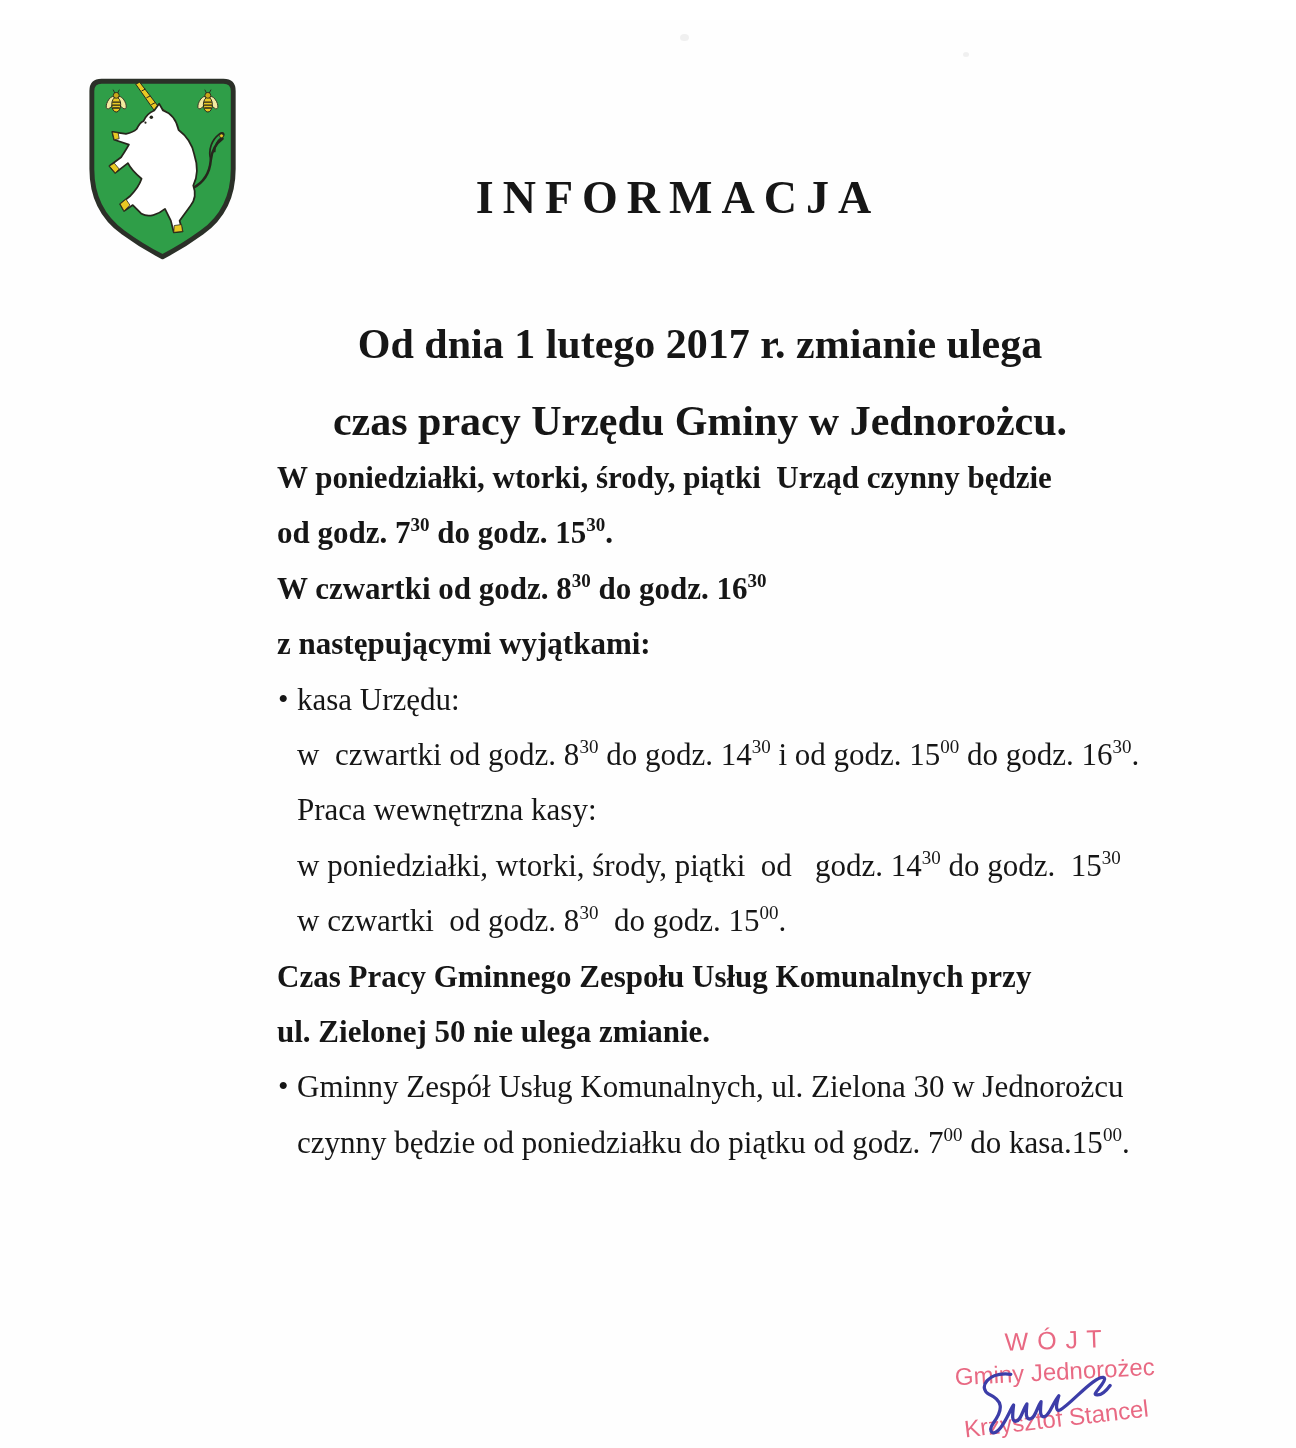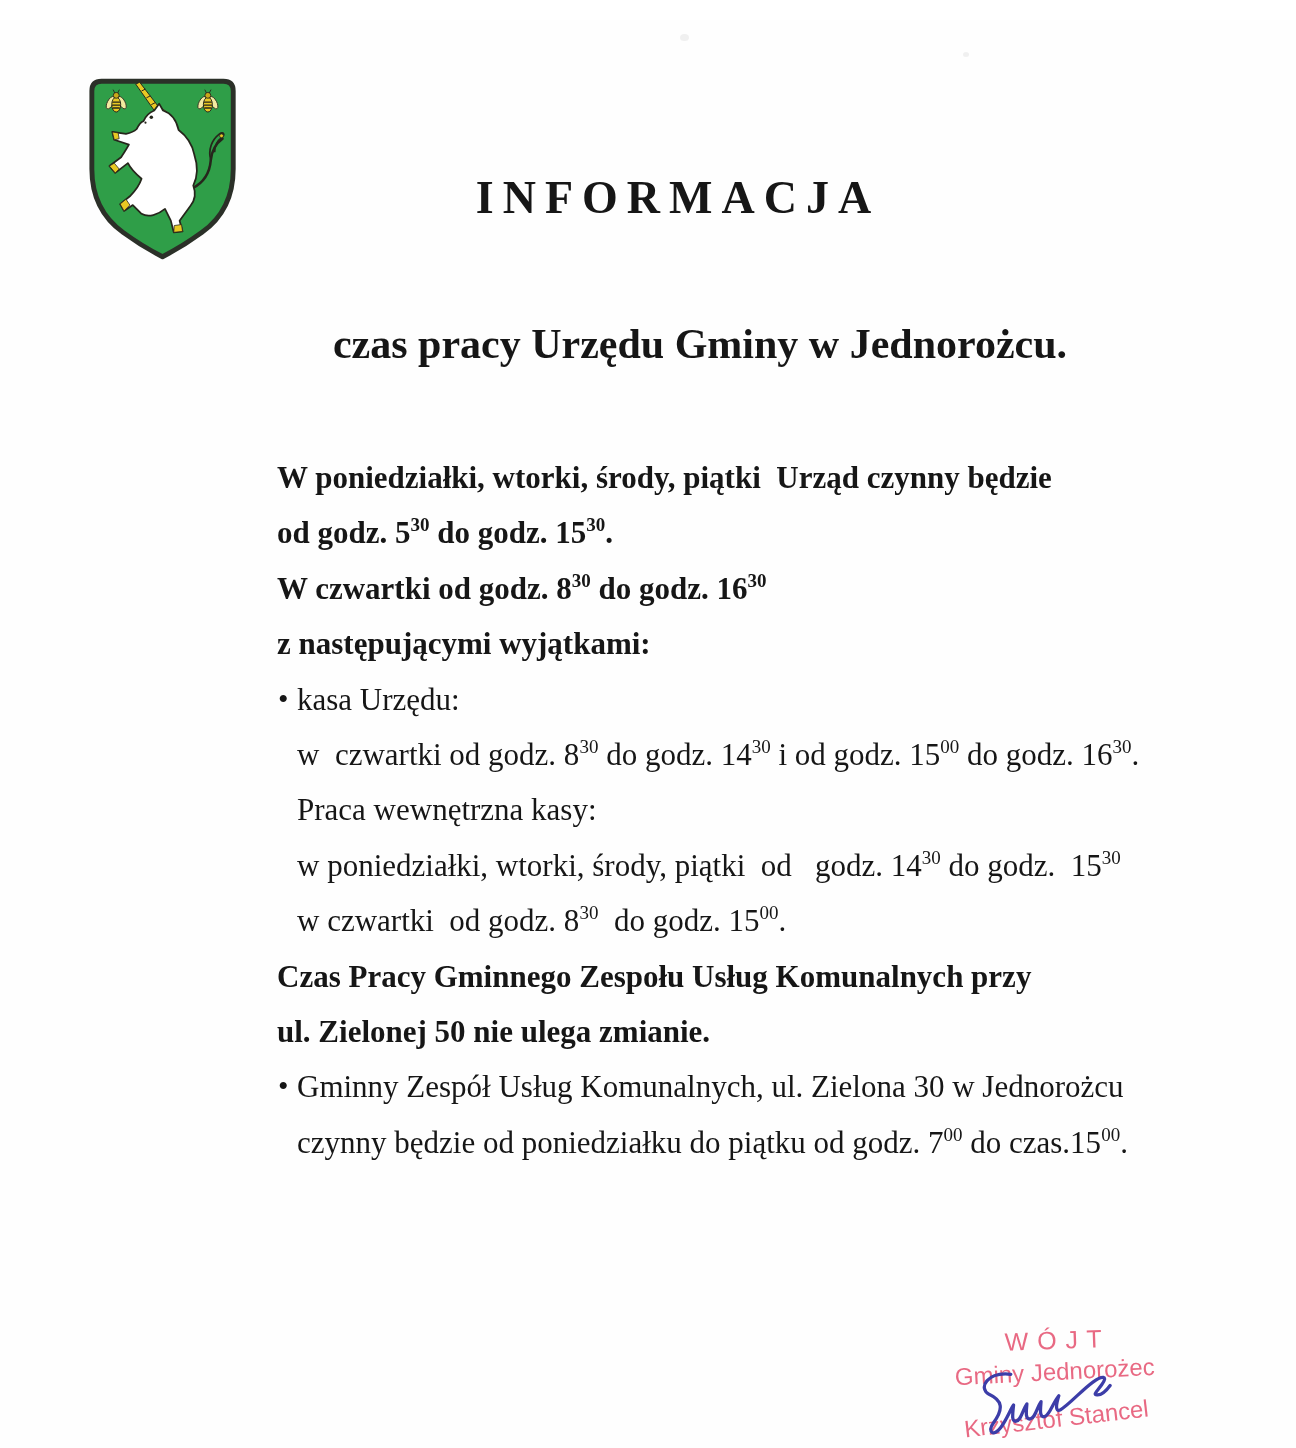--- a/index.html
+++ b/index.html
@@ -88,37 +88,38 @@
 
     <path d="M 29,66 L 27,58 L 33,59 L 34,65 Z" style="fill:var(--bee-yellow);stroke:#26261c;stroke-width:0.8"></path>
     <path d="M 24,93 L 30,100 L 34,96 L 29,90 Z" style="fill:var(--bee-yellow);stroke:#26261c;stroke-width:0.8"></path>
     <path d="M 39,139 L 35,132 L 41,127 L 45,133 Z" style="fill:var(--bee-yellow);stroke:#26261c;stroke-width:0.8"></path>
     <path d="M 99,160 L 90,161 L 90.5,154 L 98,153 Z" style="fill:var(--bee-yellow);stroke:#26261c;stroke-width:0.8"></path>
   </svg>
 
   <div class="title">INFORMACJA</div>
 
   <div class="heading">
+    <div>Od dnia 1 lutego 2017 r. zmianie ulega</div>
     <div>czas pracy Urzędu Gminy w Jednorożcu.</div>
   </div>
 
   <div class="bodytext">
     <div class="line bold"><span>W poniedziałki, wtorki, środy, piątki  Urząd czynny będzie</span></div>
-    <div class="line bold"><span>od godz. 5</span><sup>30</sup><span> do godz. 15</span><sup>30</sup><span>.</span></div>
+    <div class="line bold"><span>od godz. 7</span><sup>30</sup><span> do godz. 15</span><sup>30</sup><span>.</span></div>
     <div class="line bold"><span>W czwartki od godz. 8</span><sup>30</sup><span> do godz. 16</span><sup>30</sup></div>
     <div class="line bold"><span>z następującymi wyjątkami:</span></div>
     <div class="line indent"><span class="dot">•</span><span>kasa Urzędu:</span></div>
     <div class="line indent"><span>w  czwartki od godz. 8</span><sup>30</sup><span> do godz. 14</span><sup>30</sup><span> i od godz. 15</span><sup>00</sup><span> do godz. 16</span><sup>30</sup><span>.</span></div>
     <div class="line indent"><span>Praca wewnętrzna kasy:</span></div>
     <div class="line indent"><span>w poniedziałki, wtorki, środy, piątki  od   godz. 14</span><sup>30</sup><span> do godz.  15</span><sup>30</sup></div>
     <div class="line indent"><span>w czwartki  od godz. 8</span><sup>30</sup><span>  do godz. 15</span><sup>00</sup><span>.</span></div>
     <div class="line bold"><span>Czas Pracy Gminnego Zespołu Usług Komunalnych przy</span></div>
     <div class="line bold"><span>ul. Zielonej 50 nie ulega zmianie.</span></div>
     <div class="line indent"><span class="dot">•</span><span>Gminny Zespół Usług Komunalnych, ul. Zielona 30 w Jednorożcu</span></div>
-    <div class="line indent"><span>czynny będzie od poniedziałku do piątku od godz. 7</span><sup>00</sup><span> do czas.15</span><sup>00</sup><span>.</span></div>
+    <div class="line indent"><span>czynny będzie od poniedziałku do piątku od godz. 7</span><sup>00</sup><span> do kasa.15</span><sup>00</sup><span>.</span></div>
   </div>
 
   <div class="stamp">
     <div class="stamp-l1">W Ó J T</div>
     <div class="stamp-l2">Gminy Jednorożec</div>
     <div class="stamp-l3">Krzysztof Stancel</div>
   </div>
 
   <svg class="signature" viewBox="0 0 200 80" aria-hidden="true">
     <path d="M52,8 C30,2 18,16 28,24 C40,32 40,40 28,52 C20,60 26,66 34,58 C42,50 46,42 50,38 C48,46 45,54 50,54 C55,54 58,44 63,39 C61,47 59,54 64,54 C69,54 72,44 77,39 C75,47 73,54 78,54 C83,54 88,42 95,36 C91,44 89,51 94,50 C104,46 118,34 130,28 C140,23 146,24 138,32 C132,38 128,40 132,41 C136,42 142,38 146,34" style="fill:none;stroke:var(--signature-blue);stroke-width:3.2;stroke-linecap:round;stroke-linejoin:round"></path>

